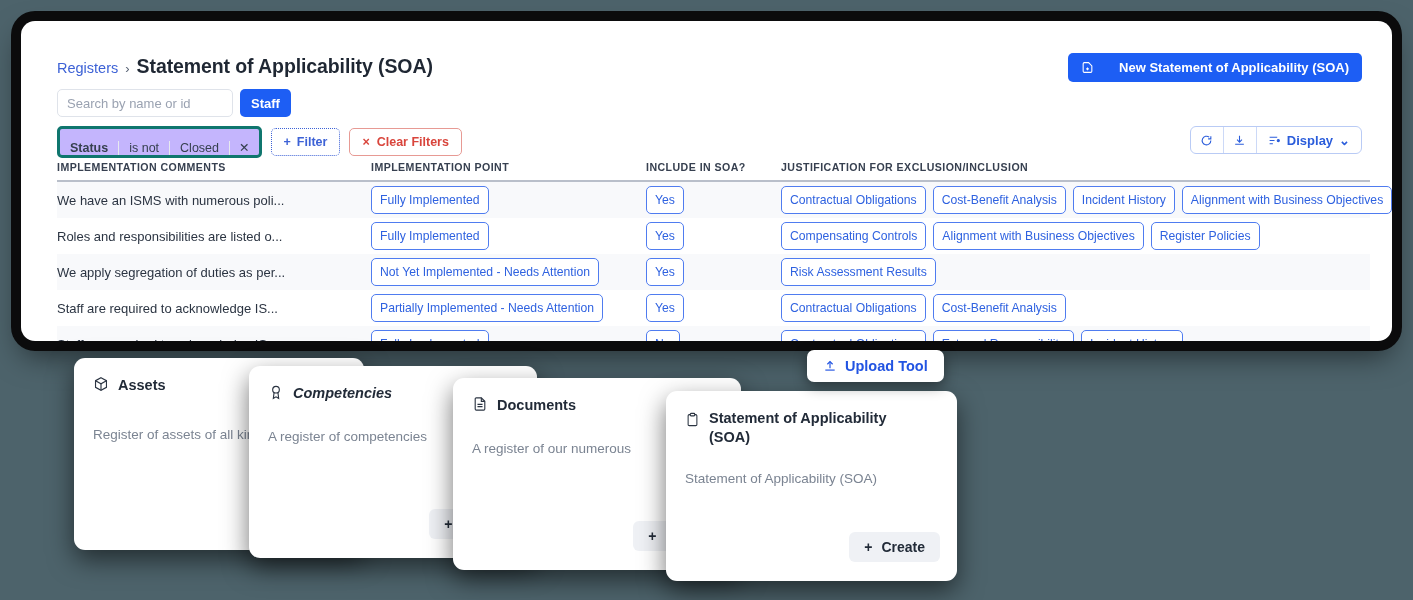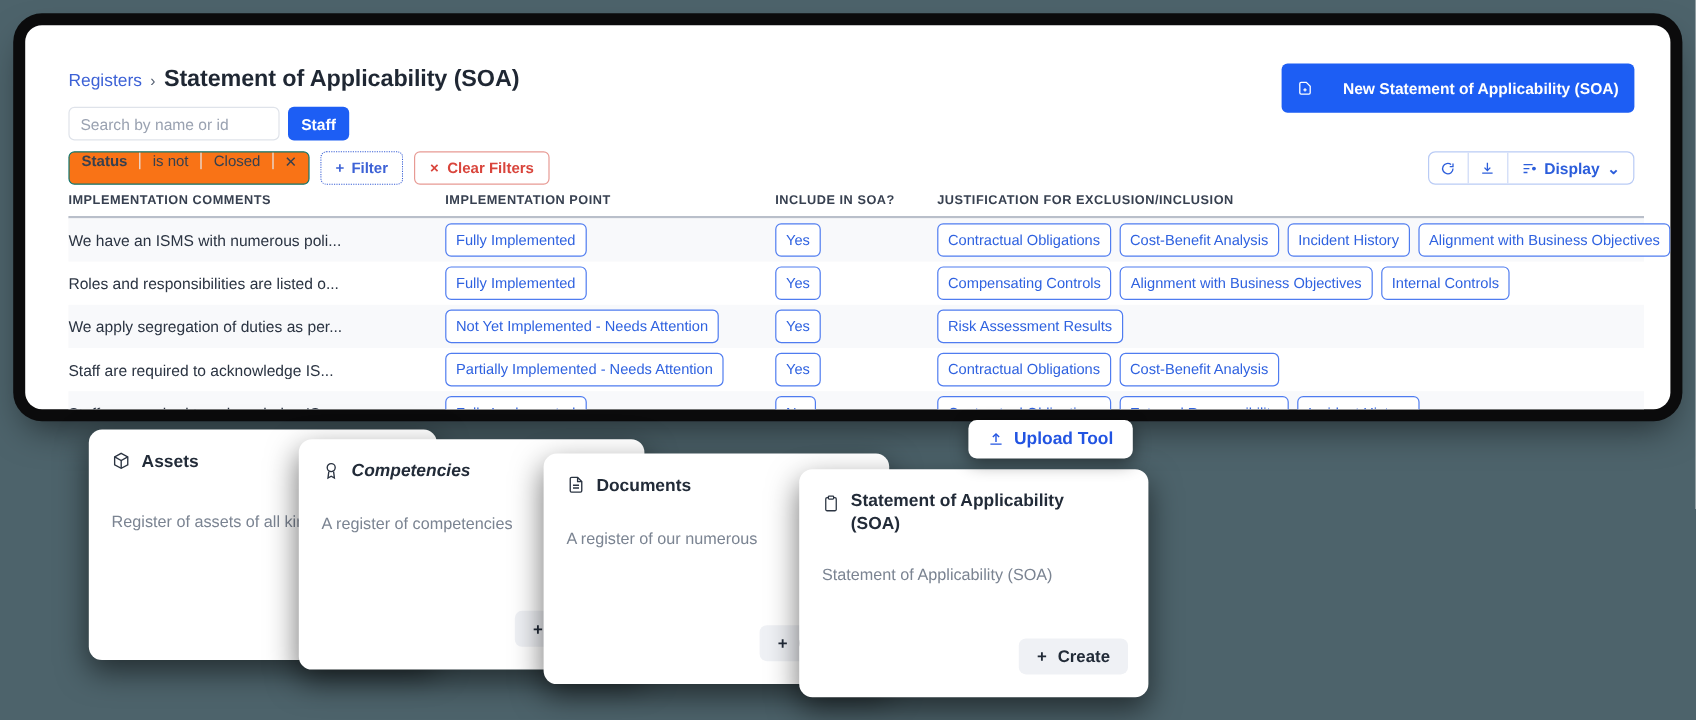--- a/index.html
+++ b/index.html
@@ -17,21 +17,21 @@
     box-shadow:0 0 0 10px #0b0b0c, 0 14px 30px rgba(0,0,0,.55);
     overflow:hidden;
   }
   
   .crumb-row{position:absolute;left:36px;top:34px;display:flex;align-items:baseline;gap:7px;}
   .crumb-link{color:#3d62d6;font-size:14.5px;cursor:pointer;}
   .crumb-sep{color:#566173;font-size:13px;}
   .crumb-title{font-size:19.5px;font-weight:bold;color:#1f2733;letter-spacing:-.1px;}
 
   .new-btn{
-    position:absolute;right:30px;top:32px;height:41px;
+    position:absolute;right:30px;top:32px;height:29px;
     background:#1d5ef4;color:#fff;border:none;border-radius:5px;
     display:flex;align-items:center;gap:25px;padding:0 13px;
     font-size:13px;font-weight:bold;font-family:"Liberation Sans",sans-serif;
     cursor:pointer;
   }
   .new-btn svg{display:block}
 
   
   .search-row{position:absolute;left:36px;top:68px;display:flex;align-items:center;}
   .search-input{
@@ -42,21 +42,21 @@
   }
   .search-input::placeholder{color:#9aa2b1;}
   .search-btn{
     margin-left:7px;height:28px;background:#1d5ef4;color:#fff;border:none;
     border-radius:5px;padding:0 11px;font-size:13px;font-weight:bold;
     font-family:"Liberation Sans",sans-serif;cursor:pointer;
   }
 
   
   .filter-row{position:absolute;left:36px;top:105px;display:flex;align-items:center;gap:9px;}
-  .filter-chip{display:flex;align-items:flex-start;border:1px solid #0f766e;border-radius:5px;overflow:hidden;height:26px;background:#f97316;}
+  .filter-chip{display:flex;align-items:flex-end;border:3px solid #0f766e;border-radius:5px;overflow:hidden;height:26px;background:#c4b5fd;}
   .filter-chip > div{display:flex;align-items:center;padding:0 10px;font-size:12.5px;color:#36404f;border-right:1px solid #e6e9ef;}
   .filter-chip > div:last-child{border-right:none;}
   .fc-key{font-weight:bold;color:#1f2733;}
   .fc-x{color:#d9453c;font-size:14px;cursor:pointer;padding:0 9px !important;}
   .add-filter{
     display:flex;align-items:center;gap:6px;height:26px;padding:0 12px;
     border:1.5px dotted #3d62d6;border-radius:5px;color:#3d62d6;
     font-size:12.5px;font-weight:bold;background:#fff;cursor:pointer;
   }
   .clear-filters{
@@ -217,21 +217,21 @@
             <span class="pill">Alignment with Business Objectives</span>
           </div>
         </div>
         <div class="tbl-row">
           <div class="c1 cell-text">Roles and responsibilities are listed o...</div>
           <div class="c2"><span class="pill">Fully Implemented</span></div>
           <div class="c3"><span class="pill">Yes</span></div>
           <div class="c4 tagwrap">
             <span class="pill">Compensating Controls</span>
             <span class="pill">Alignment with Business Objectives</span>
-            <span class="pill">Internal Controls</span>
+            <span class="pill">Register Policies</span>
           </div>
         </div>
         <div class="tbl-row alt">
           <div class="c1 cell-text">We apply segregation of duties as per...</div>
           <div class="c2"><span class="pill">Not Yet Implemented - Needs Attention</span></div>
           <div class="c3"><span class="pill">Yes</span></div>
           <div class="c4 tagwrap">
             <span class="pill">Risk Assessment Results</span>
           </div>
         </div>

